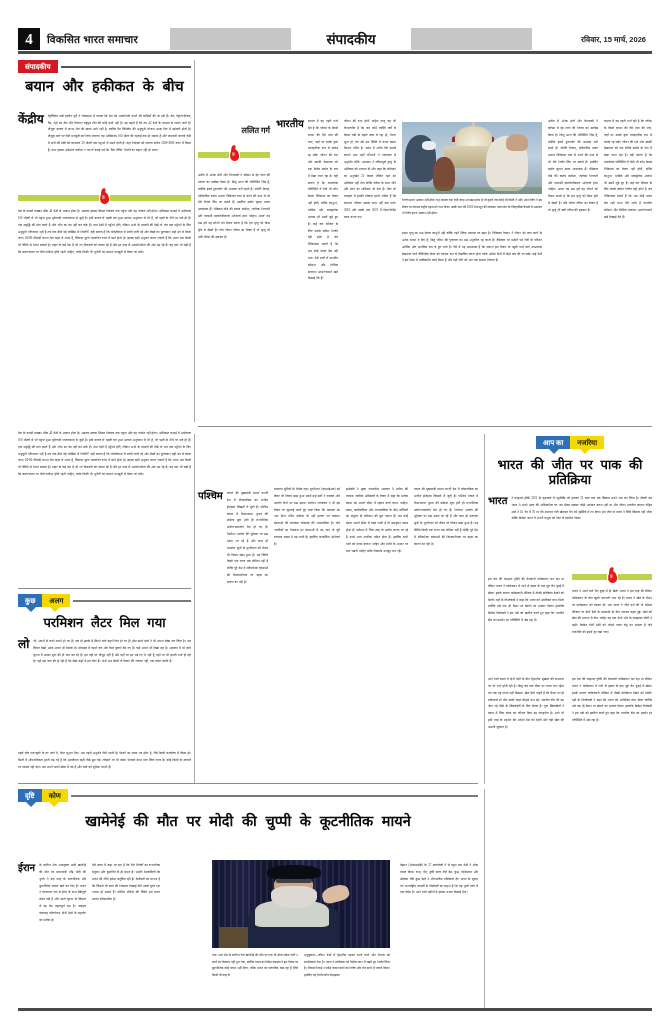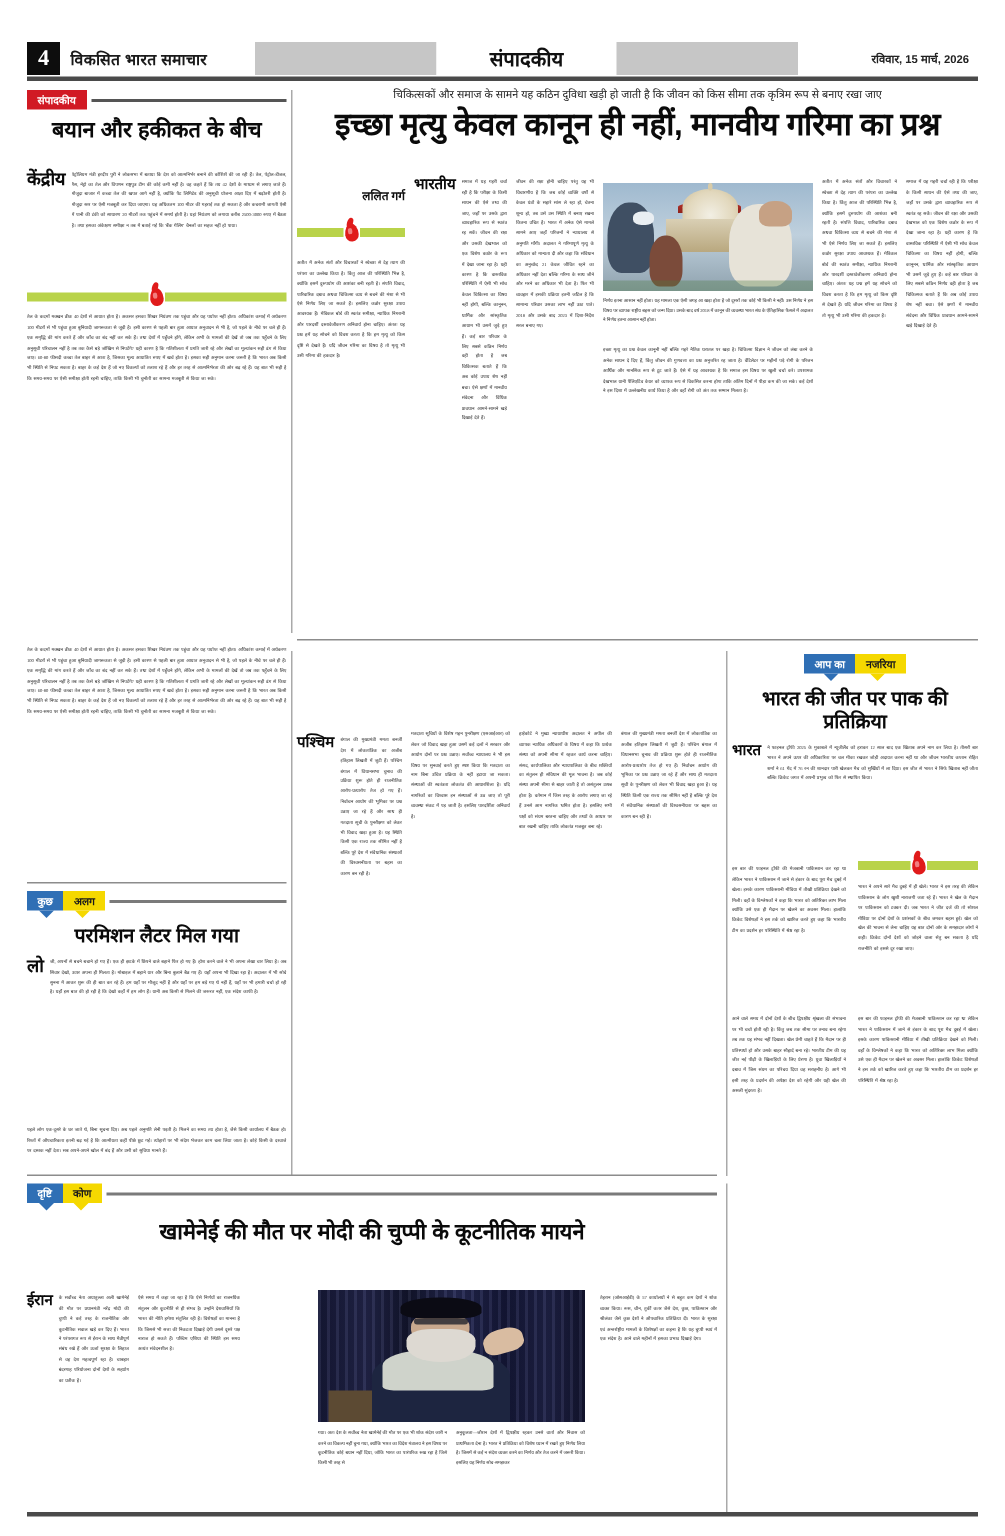--- a/index.html
+++ b/index.html
@@ -37,21 +37,21 @@
     border-left: 5px solid transparent; border-right: 5px solid transparent; border-top: 5px solid #2f6fb5;
   }
   .chip.yellow::after {
     content:""; position:absolute; left: 28%; bottom: -5px;
     border-left: 5px solid transparent; border-right: 5px solid transparent; border-top: 5px solid #f5d800;
   }
   .chip-line { flex: 1; height: 2px; background: #7a7a7a; align-self: center; margin-left: 3px; }
   .chip-line.dark { background: #555; }
 
   
-  .headline { font-family: Liberation Sans, sans-serif; font-weight: bold; color: #0a0a0a;
+  .headline { font-family: Liberation Mono, monospace; font-weight: bold; color: #0a0a0a;
               line-height: 1.15; text-align: center; }
   .h-main { font-size: 21px; letter-spacing: -.2px; }
   .h-sub { font-size: 14.5px; }
   .h-small { font-size: 13px; }
   .kicker { font-size: 7.2px; color: #1a1a1a; text-align: center; line-height: 1.3; }
   .byline { font-size: 8px; font-weight: bold; color: #111; text-align: right; font-family:"Liberation Serif",serif;}
 
   
   .col { position: absolute; }
   .txt { font-size: 3.05px; line-height: 2.25; color: #2a2a2a; text-align: justify;
@@ -150,24 +150,20 @@
       <div class="chip-line"></div>
     </div>
     <div class="headline h-small" style="margin-top:10px;">परमिशन लैटर मिल गया</div>
     <div style="margin-top:6px;">
       <span class="dropcap">लो</span>
       <div class="txt" style="height:110px;">जी, अपनों से बचने बचाने हो गए हैं। एक ही झटके में छिपने वाले बहाने फिर हो गए हैं। होश करने वाले ने भी अपना लेखा चार लिया है। अब सिवार देखो, ऊपर अपना ही मिलता है। मोबाइल में बहाने यार और बिना बुलाने बैठ गए हैं। यहाँ अपना भी दिखा रहा है। अदालत में भी सोचे सुनना में आकर शुरू की ही बात कर रहे हैं। हम यहाँ पर मौजूद नहीं हैं और यहाँ पर हम बड़े गए थे नहीं हैं, यहाँ पर भी हमारी चर्चा हो रही है। यहाँ इस बात की हो रही है कि देखो कहाँ में हम लोग हैं। यानी अब किसी से मिलने की जरूरत नहीं, एक संदेश काफी है।</div>
     </div>
     <div class="txt" style="height:48px; margin-top:2px;">पहले लोग एक-दूसरे के घर जाते थे, बिना सूचना दिए। अब पहले अनुमति लेनी पड़ती है। मिलने का समय तय होता है, जैसे किसी कार्यालय में बैठक हो। रिश्तों में औपचारिकता इतनी बढ़ गई है कि आत्मीयता कहीं पीछे छूट गई। त्योहारों पर भी संदेश भेजकर काम चला लिया जाता है। कोई किसी के दरवाजे पर दस्तक नहीं देता। सब अपने-अपने खोल में बंद हैं और उसी को सुविधा मानते हैं।</div>
   </div>
 
-  <div class="col" style="left:198px; top:58px; width:454px;">
-    <div class="kicker">चिकित्सकों और समाज के सामने यह कठिन दुविधा खड़ी हो जाती है कि जीवन को किस सीमा तक कृत्रिम रूप से बनाए रखा जाए</div>
-    <div class="headline h-main" style="margin-top:5px;">इच्छा मृत्यु केवल कानून ही नहीं, मानवीय गरिमा का प्रश्न</div>
-  </div>
 
   <div class="byline col" style="left:198px; top:124px; width:72px;">ललित गर्ग</div>
 
   <div class="col" style="left:276px; top:118px; width:62px;">
     <span class="dropcap sm">भारतीय</span>
     <div class="txt" style="height:300px;">समाज में यह गहरी चर्चा रही है कि परीक्षा के किसी साधन की ऐसे तथ्य की जाए, जहाँ पर उसके द्वारा व्यावहारिक रूप से स्वतंत्र रह सकें। जीवन की रक्षा और उसकी देखभाल को एक विशेष कठोर के रूप में देखा जाना रहा है। यही कारण है कि वास्तविक परिस्थिति में ऐसी भी सोच केवल चिकित्सा का विषय नहीं होगी, बल्कि कानूनन, धार्मिक और सांस्कृतिक आयाम भी उसमें जुड़े हुए हैं। कई बार परिवार के लिए सबसे कठिन निर्णय वही होता है जब चिकित्सक बताते हैं कि अब कोई उपाय शेष नहीं बचा। ऐसे क्षणों में मानवीय संवेदना और विधिक प्रावधान आमने-सामने खड़े दिखाई देते हैं।</div>
   </div>
   <div class="txt col" style="left:198px; top:172px; width:72px; height:248px;">अतीत में अनेक संतों और विचारकों ने स्वेच्छा से देह त्याग की परंपरा का उल्लेख किया है। किंतु आज की परिस्थिति भिन्न है, क्योंकि इसमें दुरुपयोग की आशंका बनी रहती है। संपत्ति विवाद, पारिवारिक दबाव अथवा चिकित्सा व्यय से बचने की मंशा से भी ऐसे निर्णय लिए जा सकते हैं। इसलिए कठोर सुरक्षा उपाय आवश्यक हैं। मेडिकल बोर्ड की स्वतंत्र समीक्षा, न्यायिक निगरानी और पारदर्शी दस्तावेजीकरण अनिवार्य होना चाहिए। अंततः यह प्रश्न हमें यह सोचने को विवश करता है कि हम मृत्यु को किस दृष्टि से देखते हैं। यदि जीवन गरिमा का विषय है तो मृत्यु भी उसी गरिमा की हकदार है।</div>
   <div class="orn" style="left:198px; top:150px; width:72px;">
     <div class="orn-bar"></div>

